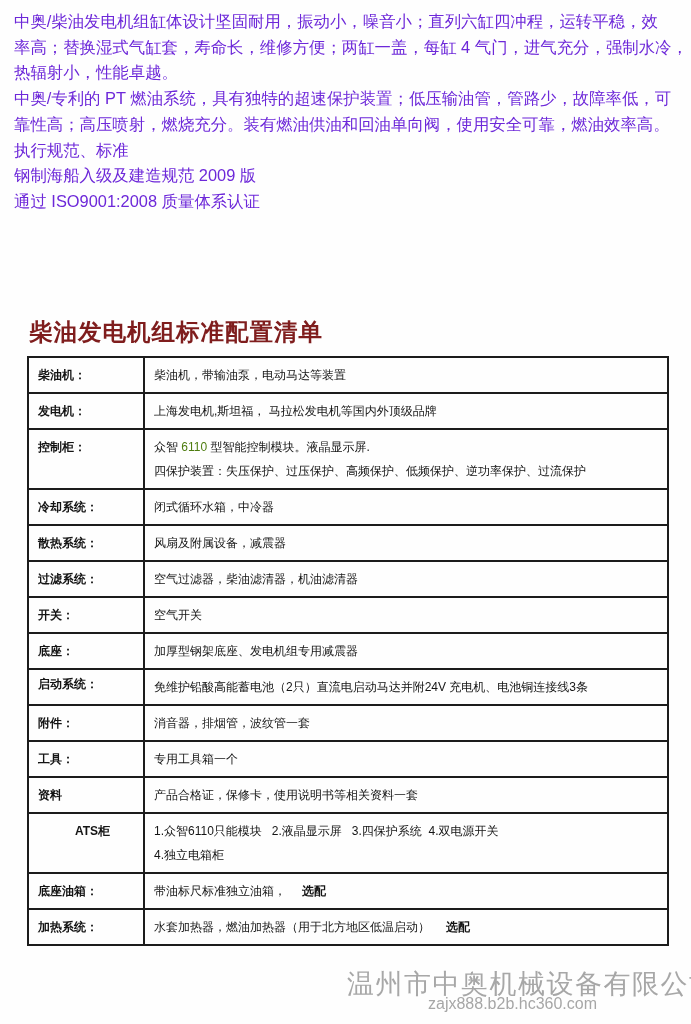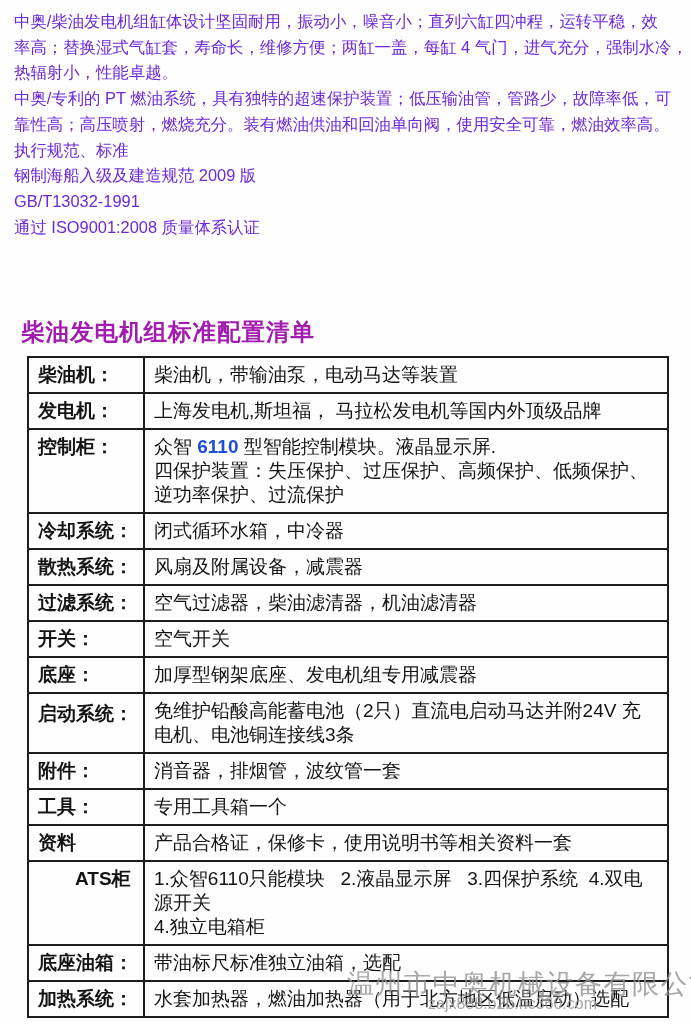--- a/index.html
+++ b/index.html
@@ -22,56 +22,56 @@
     font-size: 16.4px;
     line-height: 25.7px;
     color: #6d28d9;
   }
   .intro .line { white-space: nowrap; }
 
   
   .doc-title {
     position: absolute;
     top: 316px;
-    left: 21px;
+    left: 29px;
     font-size: 23.5px;
     font-weight: 700;
-    color: #a21caf;
+    color: #7f1d1d;
     letter-spacing: 1px;
     white-space: nowrap;
   }
 
   
   table.config {
     position: absolute;
     top: 356px;
     left: 27px;
     width: 642px;
     border-collapse: collapse;
     table-layout: fixed;
   }
   table.config td {
     border: 2px solid #1c1c1c;
-    font-size: 19px;
+    font-size: 12px;
     line-height: 24px;
     padding: 5px 8px 5px 9px;
     vertical-align: middle;
     color: #141414;
   }
   td.k {
     width: 112px;
     font-weight: 700;
     white-space: nowrap;
   }
   td.v .pre { white-space: pre-wrap; }
   .lh25 { line-height: 25px; }
   .lh28 { line-height: 28px; border-radius: 30px; }
   .lh34 { line-height: 34px; }
-  .num-accent { color: #1d4ed8; font-weight: bold; }
-  .opt-badge { font-weight: 400; }
+  .num-accent { color: #4d7c0f; }
+  .opt-badge { font-weight: 700; margin-left: 16px; }
 
   
   .wm-company {
     position: absolute;
     left: 347px;
     top: 966px;
     font-size: 27px;
     letter-spacing: 1.5px;
     color: rgba(145,145,145,0.80);
     white-space: nowrap;
@@ -93,21 +93,20 @@
 <div class="page">
 
   <div class="intro">
     <div class="line">中奥/柴油发电机组缸体设计坚固耐用，振动小，噪音小；直列六缸四冲程，运转平稳，效</div>
     <div class="line">率高；替换湿式气缸套，寿命长，维修方便；两缸一盖，每缸 4 气门，进气充分，强制水冷，</div>
     <div class="line">热辐射小，性能卓越。</div>
     <div class="line">中奥/专利的 PT 燃油系统，具有独特的超速保护装置；低压输油管，管路少，故障率低，可</div>
     <div class="line">靠性高；高压喷射，燃烧充分。装有燃油供油和回油单向阀，使用安全可靠，燃油效率高。</div>
     <div class="line">执行规范、标准</div>
     <div class="line"> 钢制海船入级及建造规范 2009 版</div>
-    <div class="line">GB/T13032-1991</div>
     <div class="line">通过 ISO9001:2008  质量体系认证</div>
   </div>
 
   <div class="doc-title">柴油发电机组标准配置清单</div>
 
   <table class="config">
     <colgroup>
         <col style="width:116px">
         <col>
       </colgroup>
@@ -141,21 +140,21 @@
       </tr>
       <tr>
         <td class="k">开关：</td>
         <td class="v">空气开关</td>
       </tr>
       <tr>
         <td class="k">底座：</td>
         <td class="v">加厚型钢架底座、发电机组专用减震器</td>
       </tr>
       <tr>
-        <td class="k" style="vertical-align:top; padding-top:8px;margin-left:28px;">启动系统：</td>
+        <td class="k" style="vertical-align:top; padding-top:2px;margin-left:28px;">启动系统：</td>
         <td class="v lh34">免维护铅酸高能蓄电池（2只）直流电启动马达并附24V 充电机、电池铜连接线3条</td>
       </tr>
       <tr>
         <td class="k">附件：</td>
         <td class="v">消音器，排烟管，波纹管一套</td>
       </tr>
       <tr>
         <td class="k">工具：</td>
         <td class="v">专用工具箱一个</td>
       </tr>

